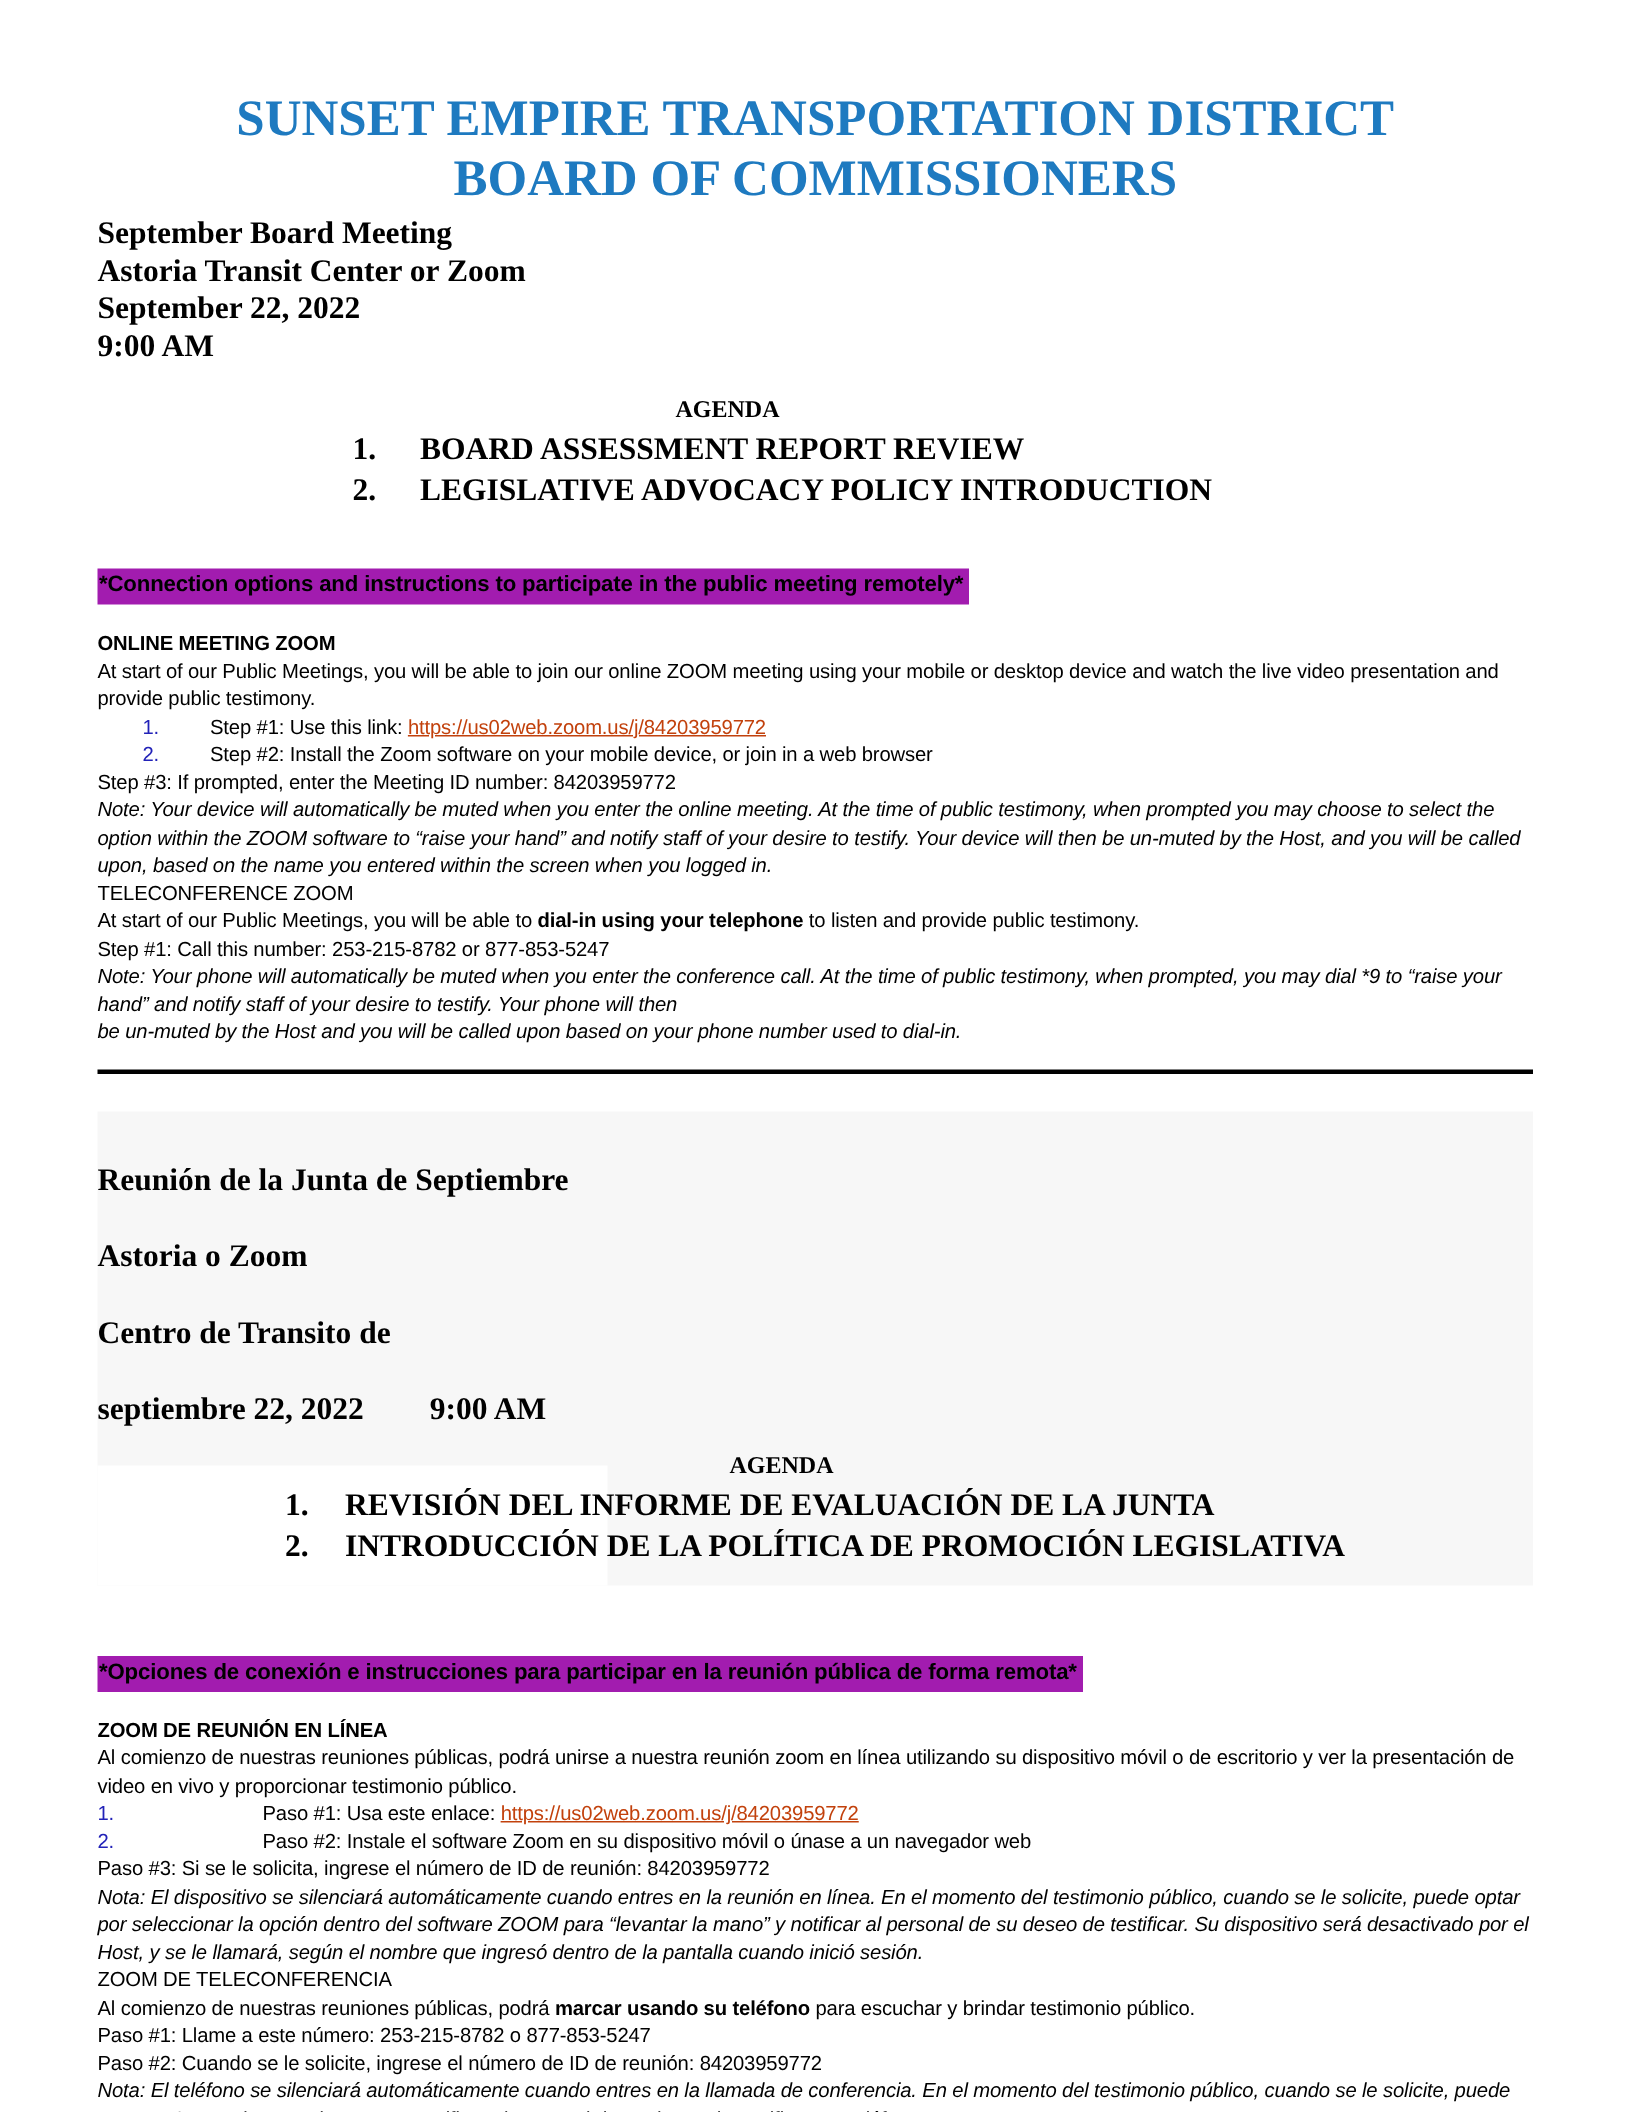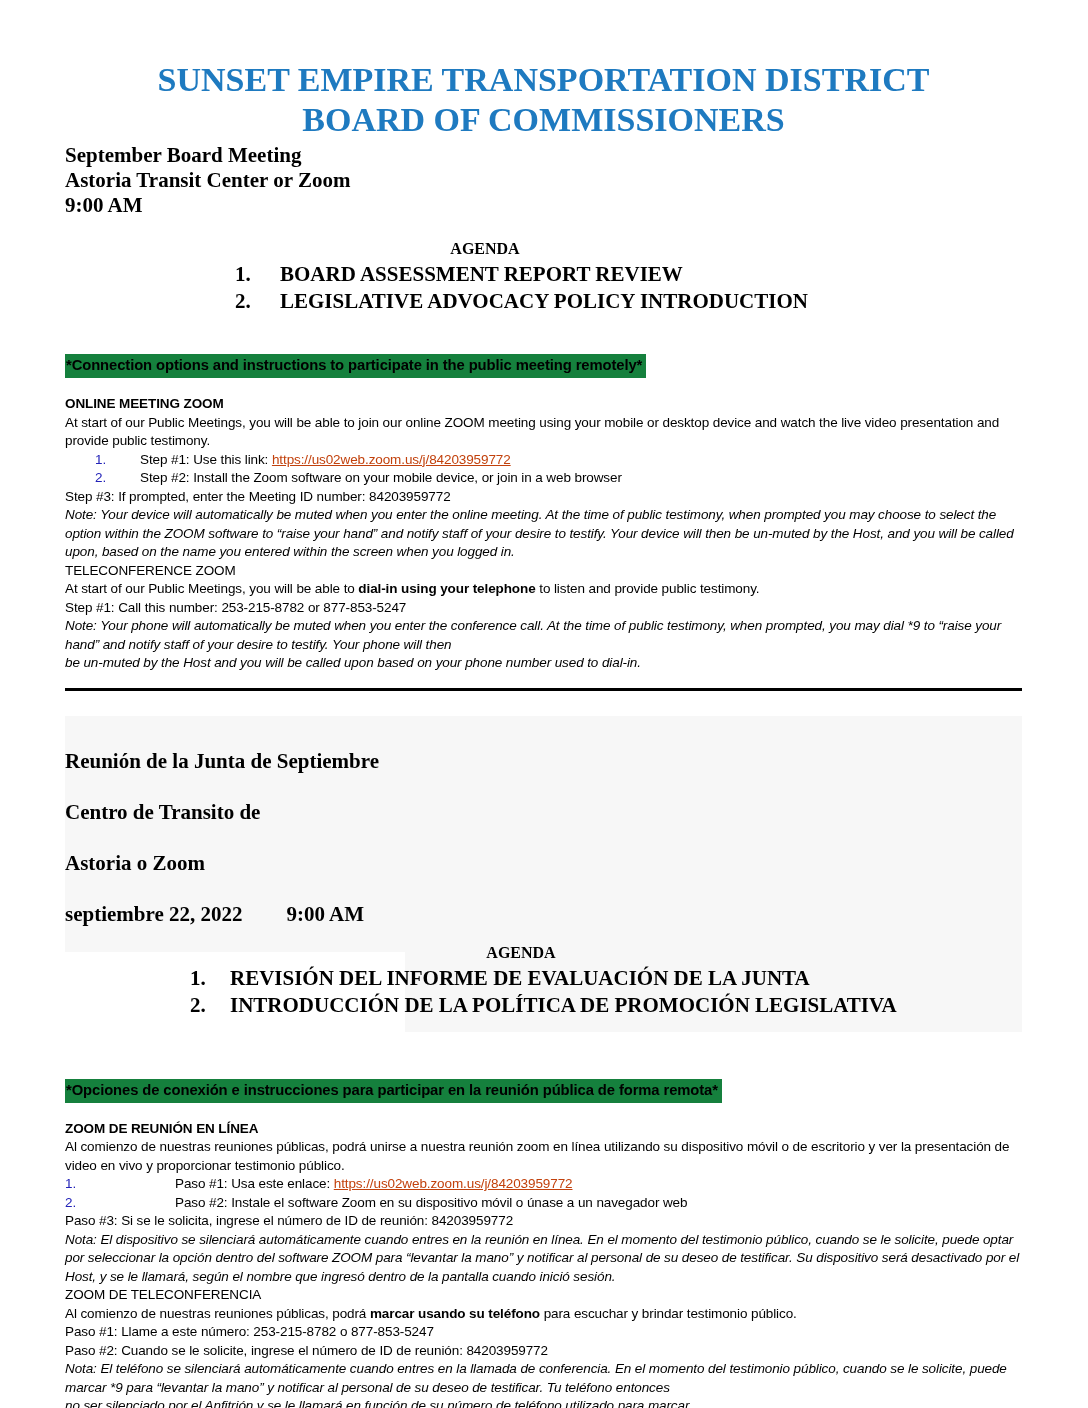--- a/index.html
+++ b/index.html
@@ -50,21 +50,21 @@
   .agenda-en .agenda-item { padding-left: 170px; }
   .agenda-es .agenda-item { padding-left: 125px; }
   .agenda-num { flex: 0 0 45px; }
   .agenda-es .agenda-num { flex: 0 0 40px; }
   
   .highlight-row { margin: 0; }
   .hl-en { margin-top: 39px; }
   .hl-es { margin-top: 47px; }
   .highlight {
     display: inline-block;
-    background: #15803d;
+    background: #a21caf;
     font-weight: 700;
     font-size: 14.8px;
     line-height: 17px;
     padding: 3px 4px 4px 1px;
     letter-spacing: -0.1px;
   }
   
   .body-block { margin-top: 17px; }
   .body-block p, .step-row {
     margin: 0;
@@ -113,20 +113,21 @@
 <body>
 
 <div class="page">
 
   <header>
     <div class="title-line">SUNSET EMPIRE TRANSPORTATION DISTRICT</div>
     <div class="title-line">BOARD OF COMMISSIONERS</div>
     <div class="sub-block">
       <div class="sub-line">September Board Meeting</div>
       <div class="sub-line">Astoria Transit Center or Zoom</div>
+      <div class="sub-line">September 22, 2022</div>
       <div class="sub-line">9:00 AM</div>
     </div>
   </header>
 
   <section class="agenda-en">
     <div class="agenda-heading">AGENDA</div>
     <div class="agenda-item">
       <span class="agenda-num">1.</span>
       <span>BOARD ASSESSMENT REPORT REVIEW</span>
     </div>
@@ -158,22 +159,22 @@
     <p>Step #1: Call this number: 253-215-8782 or 877-853-5247</p>
     <p class="note">Note: Your phone will automatically be muted when you enter the conference call. At the time of public testimony, when prompted, you may dial *9 to “raise your hand” and notify staff of your desire to testify. Your phone will then</p>
     <p class="note">be un-muted by the Host and you will be called upon based on your phone number used to dial-in.</p>
   </section>
 
   <hr class="divider">
 
   <section class="es-panel">
     <div class="es-notch"></div>
     <div class="sub-line">Reunión de la Junta de Septiembre</div>
+    <div class="sub-line">Astoria o Zoom</div>
     <div class="sub-line">Centro de Transito de</div>
-    <div class="sub-line">Astoria o Zoom</div>
     <div class="sub-line">
       <span>septiembre 22, 2022</span><span class="date-gap"></span><span>9:00 AM</span>
     </div>
 
     <div class="agenda-es">
       <div class="agenda-heading">AGENDA</div>
       <div class="agenda-item">
         <span class="agenda-num">1.</span>
         <span>REVISIÓN DEL INFORME DE EVALUACIÓN DE LA JUNTA</span>
       </div>

